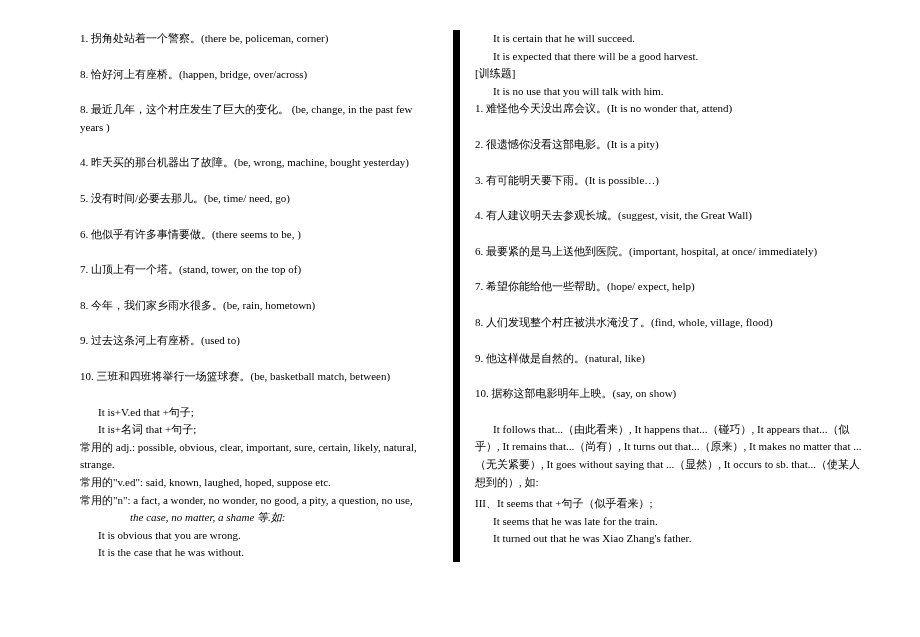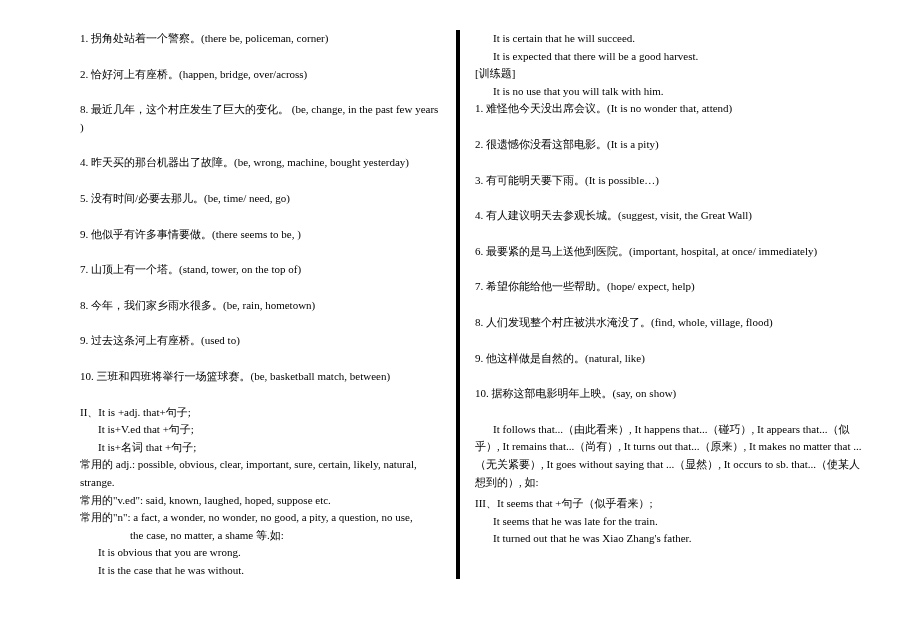--- a/index.html
+++ b/index.html
@@ -18,62 +18,62 @@
     }
     .columns {
       display: flex;
       gap: 0;
     }
     .col {
       padding: 0 15px;
     }
     .col-left {
       width: 50%;
-      border-right: 4px solid #000000;
+      border-right: 7px solid #000000;
       padding-left: 60px;
       padding-right: 15px;
     }
     .col-right {
       width: 50%;
       padding-left: 15px;
       padding-right: 30px;
     }
     .item {
       margin-bottom: 18px;
     }
     .tight {
       margin-bottom: 0;
     }
     .indent {
       padding-left: 18px;
     }
     .indent2 {
       padding-left: 50px;
+      font-style: italic;
     }
     .section-header {
       margin-top: 4px;
     }
   </style>
 </head>
 <body>
 
 <div class="columns">
   <div class="col col-left">
     <div class="item">1. 拐角处站着一个警察。(there be, policeman, corner)</div>
-    <div class="item">2. 恰好河上有座桥。(happen, bridge, over/across)</div>
+    <div class="item">8. 恰好河上有座桥。(happen, bridge, over/across)</div>
     <div class="item">8. 最近几年，这个村庄发生了巨大的变化。 (be, change, in the past few years )</div>
     <div class="item">4. 昨天买的那台机器出了故障。(be, wrong, machine, bought yesterday)</div>
     <div class="item">5. 没有时间/必要去那儿。(be, time/ need, go)</div>
-    <div class="item">9. 他似乎有许多事情要做。(there seems to be, )</div>
+    <div class="item">6. 他似乎有许多事情要做。(there seems to be, )</div>
     <div class="item">7. 山顶上有一个塔。(stand, tower, on the top of)</div>
     <div class="item">8. 今年，我们家乡雨水很多。(be, rain, hometown)</div>
     <div class="item">9. 过去这条河上有座桥。(used to)</div>
     <div class="item">10. 三班和四班将举行一场篮球赛。(be, basketball match, between)</div>
 
-    <div class="tight section-header">II、It is +adj. that+句子;</div>
     <div class="tight indent">It is+V.ed that +句子;</div>
     <div class="tight indent">It is+名词 that  +句子;</div>
     <div class="tight">常用的 adj.: possible, obvious, clear, important, sure, certain, likely, natural, strange.</div>
     <div class="tight">常用的"v.ed": said, known, laughed, hoped, suppose etc.</div>
     <div class="tight">常用的"n": a fact,  a wonder, no wonder, no good, a pity, a question, no use,</div>
     <div class="tight indent2">the case, no matter, a shame 等.如:</div>
     <div class="tight indent">It is obvious that you are wrong.</div>
     <div class="tight indent">It is the case that he was without.</div>
   </div>
 

